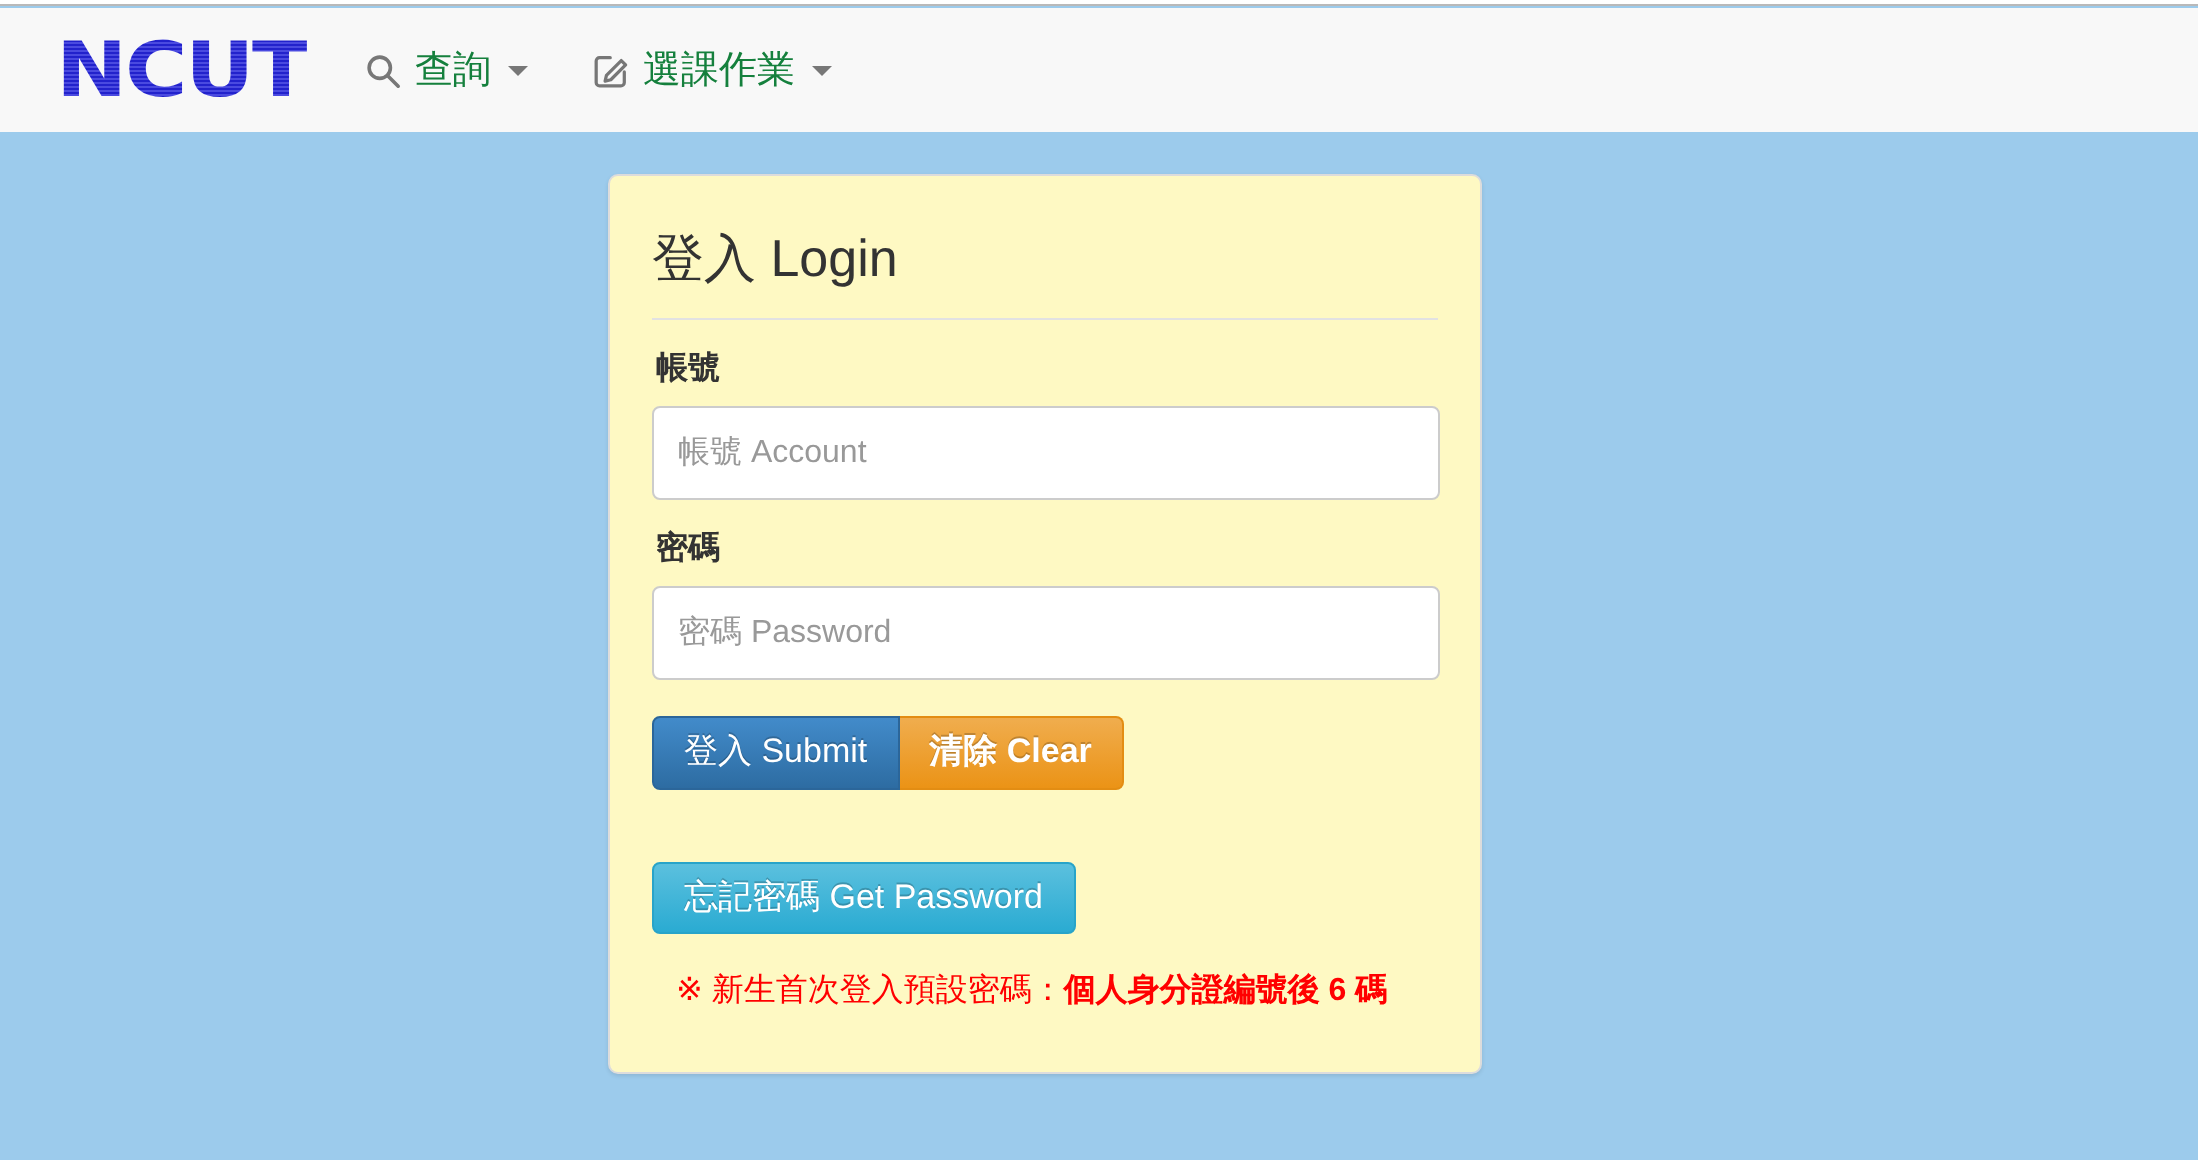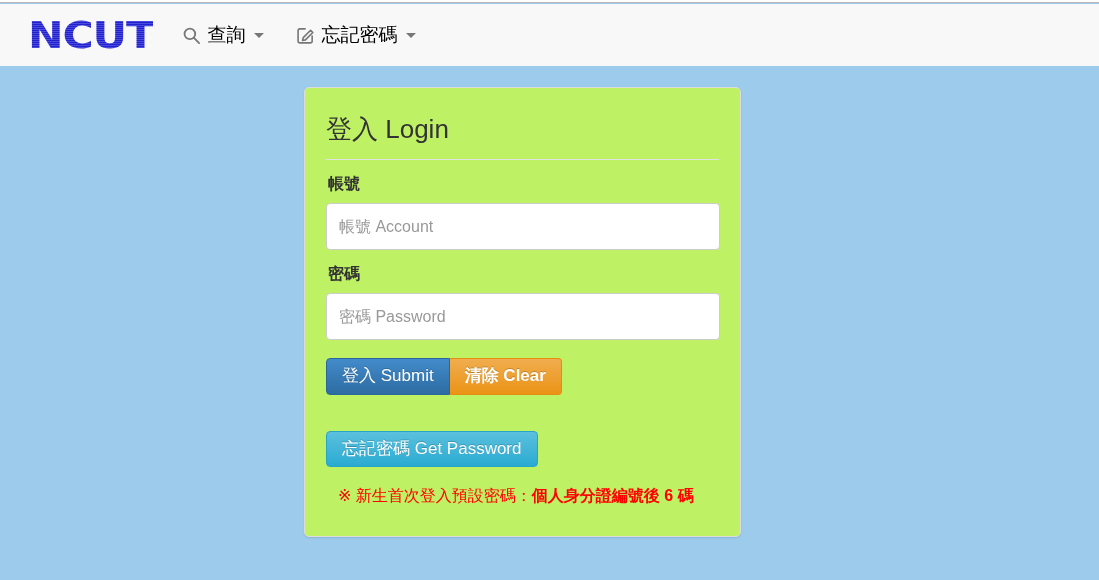--- a/index.html
+++ b/index.html
@@ -64,21 +64,21 @@
   }
 
   .nav-items {
     display: flex;
     align-items: center;
   }
   .nav-item {
     display: flex;
     align-items: center;
     gap: 6px;
-    color: #000000;
+    color: #15803d;
     font-size: 19px;
     padding: 8px 16px;
     cursor: pointer;
     text-decoration: none;
     white-space: nowrap;
   }
   .nav-ico {
     width: 19px; height: 19px;
     display: inline-block;
     flex: 0 0 auto;
@@ -92,21 +92,21 @@
     border-right: 5px solid transparent;
     border-top: 5px solid #777777;
   }
 
   
   .panel {
     position: absolute;
     left: 304px;
     top: 87px;
     width: 437px;
-    background: #bef264;
+    background: #fef9c3;
     border: 1px solid #dcdcdc;
     border-radius: 5px;
     box-shadow: 0 1px 2px rgba(0,0,0,0.10);
     padding: 20px 21px 26px 21px;
   }
 
   .panel-title {
     font-size: 26px;
     color: #333333;
     font-weight: normal;
@@ -207,21 +207,21 @@
       <span class="caret"></span>
     </a>
 
     <a class="nav-item" href="#">
       <span class="nav-ico">
         <svg width="19" height="19" viewBox="0 0 20 20" fill="none" stroke="#777777" stroke-width="1.7">
           <path d="M17 10.5V16a1.8 1.8 0 0 1-1.8 1.8H4A1.8 1.8 0 0 1 2.2 16V4.8A1.8 1.8 0 0 1 4 3h5.6" stroke-linecap="round"></path>
           <path d="M7.6 12.3l7.8-7.8 2.3 2.3-7.8 7.8-3 0.7z" stroke-linejoin="round"></path>
         </svg>
       </span>
-      <span>忘記密碼</span>
+      <span>選課作業</span>
       <span class="caret"></span>
     </a>
 
 
   </div>
 </div>
 
 <div class="panel">
 
   <div class="panel-title">登入 Login</div>

